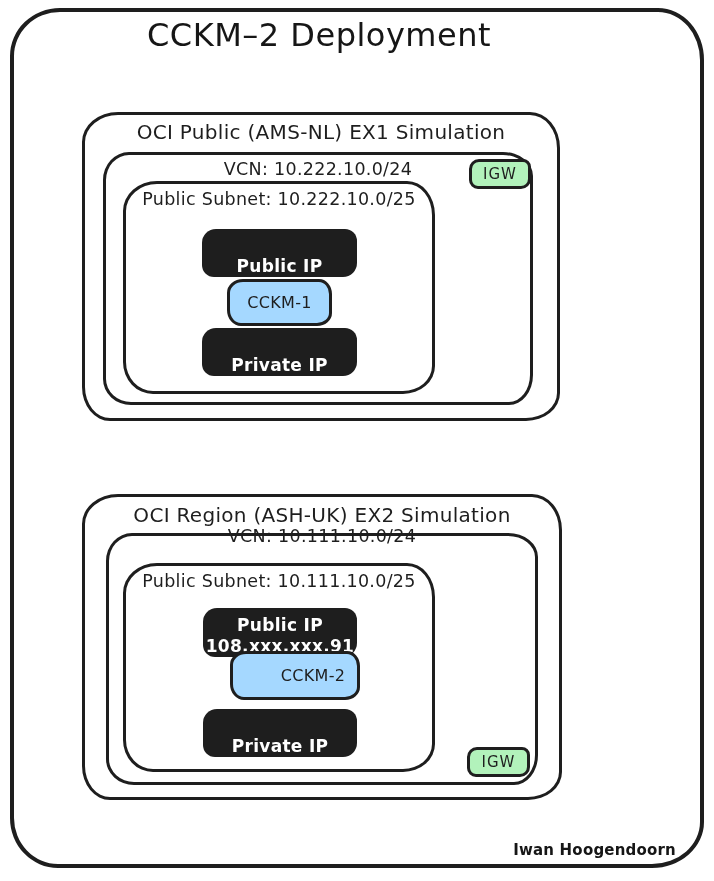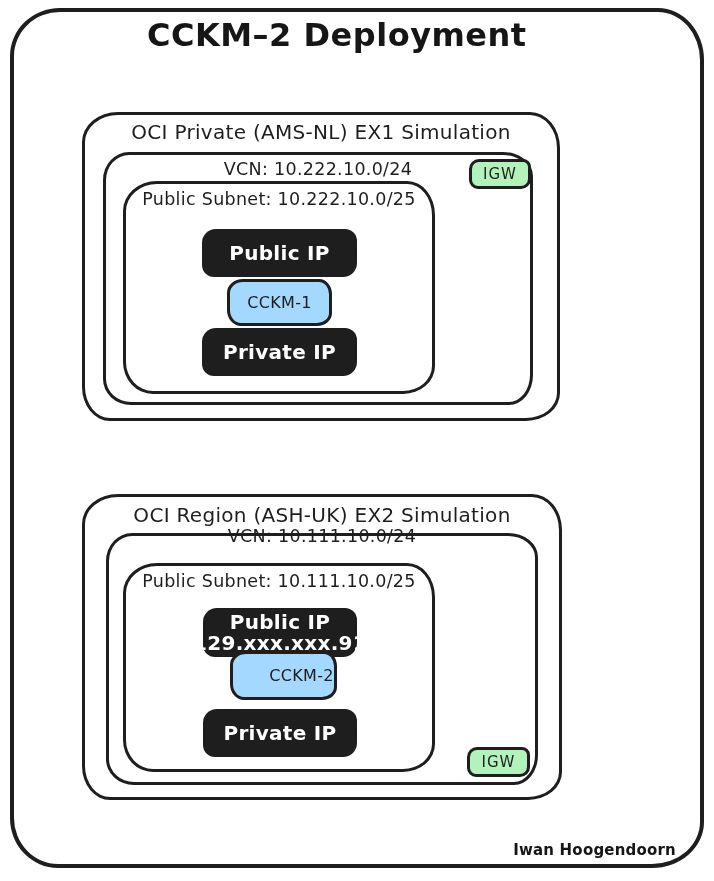--- a/index.html
+++ b/index.html
@@ -15,37 +15,37 @@
     background:#ffffff;
   }
   .abs{ position:absolute; }
   .frame{
     left:10px; top:8px; width:694px; height:860px;
     border:4.5px solid var(--ink); background:#fff;
     border-radius:50px 46px 52px 48px / 48px 52px 46px 50px;
   }
   .page-title{
     left:147px; top:16px; width:480px;
-    font-size:32px; font-weight:bold; letter-spacing:0.5px;
+    font-size:32px; font-weight:normal; letter-spacing:0.5px;
     color:#161616;
   }
   .shape{
     border:3px solid var(--ink); background:#fff;
   }
   .region-box{ border-width:3.5px; border-radius:36px 30px 34px 28px / 30px 36px 28px 34px; }
   .vcn-box{ border-radius:26px 30px 24px 28px / 28px 24px 30px 26px; }
   .subnet-box{ border-radius:34px 28px 32px 30px / 30px 34px 28px 32px; }
   .box-title{
     text-align:center; font-size:19px; letter-spacing:0.3px; white-space:nowrap;
   }
   .inner-label{ font-size:17.5px; }
   .pill-dark{
     background:var(--ink); color:#ffffff; border-radius:14px 12px 14px 12px;
-    display:flex; flex-direction:column; justify-content:center; align-items:center;
-    font-size:20px; font-weight:bold; line-height:21px; letter-spacing:0.3px;
+    display:flex; flex-direction:column; justify-content:flex-end; align-items:center;
+    font-size:17px; font-weight:bold; line-height:21px; letter-spacing:0.3px;
   }
   .instance-box{
     background:var(--blue); border:3.5px solid var(--ink);
     border-radius:16px 13px 15px 14px / 14px 15px 13px 16px;
     display:flex; justify-content:center; align-items:center;
     font-size:16px; letter-spacing:0.3px;
   }
   .igw-box{
     background:var(--green); border:3px solid var(--ink);
     border-radius:10px 8px 10px 9px;
@@ -57,21 +57,21 @@
   }
 </style>
 </head>
 <body>
 
 <div class="abs frame"></div>
 
 <div class="abs page-title">CCKM–2 Deployment</div>
 
 <div class="abs shape region-box" style="left:82px; top:112px; width:478px; height:309px;"></div>
-<div class="abs box-title" style="left:82px; top:120px; width:478px; font-size:20px;">OCI Private (AMS-NL) EX1 Simulation</div>
+<div class="abs box-title" style="left:82px; top:120px; width:478px; font-size:20px;">OCI Public (AMS-NL) EX1 Simulation</div>
 
 <div class="abs shape vcn-box" style="left:103px; top:152px; width:430px; height:253px;"></div>
 <div class="abs box-title inner-label" style="left:103px; top:159px; width:430px;">VCN: 10.222.10.0/24</div>
 
 <div class="abs igw-box" style="left:469px; top:159px; width:62px; height:30px;">
   <span>IGW</span>
 </div>
 
 <div class="abs shape subnet-box" style="left:123px; top:181px; width:312px; height:213px;"></div>
 <div class="abs box-title inner-label" style="left:123px; top:189px; width:312px;">Public Subnet: 10.222.10.0/25</div>
@@ -92,24 +92,24 @@
 <div class="abs box-title" style="left:82px; top:503px; width:480px; font-size:20px;text-align:center;">OCI Region (ASH-UK) EX2 Simulation</div>
 
 <div class="abs shape vcn-box" style="left:106px; top:533px; width:432px; height:252px;"></div>
 <div class="abs box-title inner-label" style="left:106px; top:526px; width:432px;">VCN: 10.111.10.0/24</div>
 
 <div class="abs shape subnet-box" style="left:123px; top:563px; width:312px; height:209px;"></div>
 <div class="abs box-title inner-label" style="left:123px; top:571px; width:312px;">Public Subnet: 10.111.10.0/25</div>
 
 <div class="abs pill-dark" style="left:203px; top:608px; width:154px; height:49px;">
   <span>Public IP</span>
-  <span>129.xxx.xxx.91</span>
+  <span>108.xxx.xxx.91</span>
 </div>
 
-<div class="abs instance-box" style="left:230px; top:651px; width:107px; height:49px;padding-left:36px;">
+<div class="abs instance-box" style="left:230px; top:651px; width:130px; height:49px;padding-left:36px;">
   <span>CCKM-2</span>
 </div>
 
 <div class="abs pill-dark" style="left:203px; top:709px; width:154px; height:48px;">
   <span>Private IP</span>
 </div>
 
 <div class="abs igw-box" style="left:467px; top:747px; width:63px; height:30px;">
   <span>IGW</span>
 </div>

